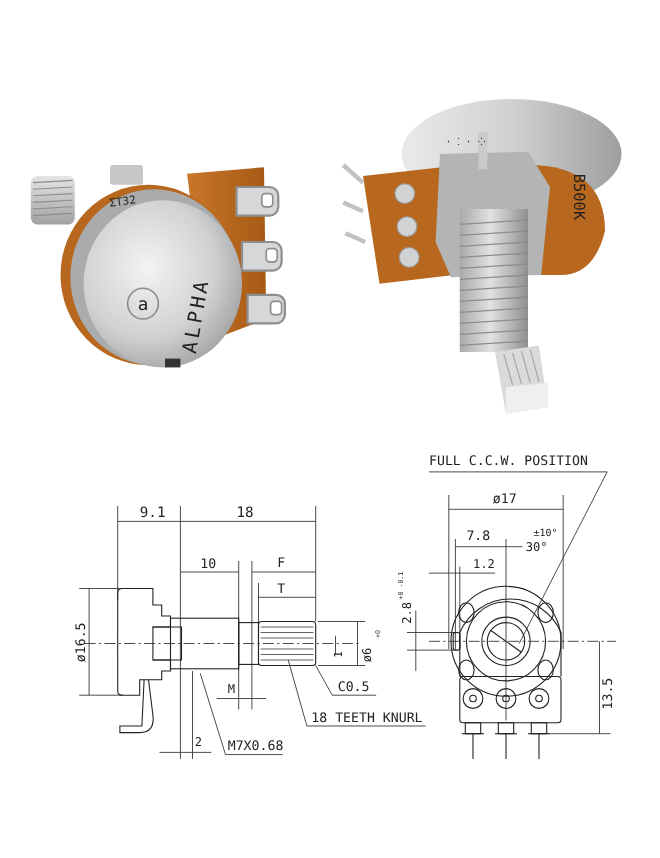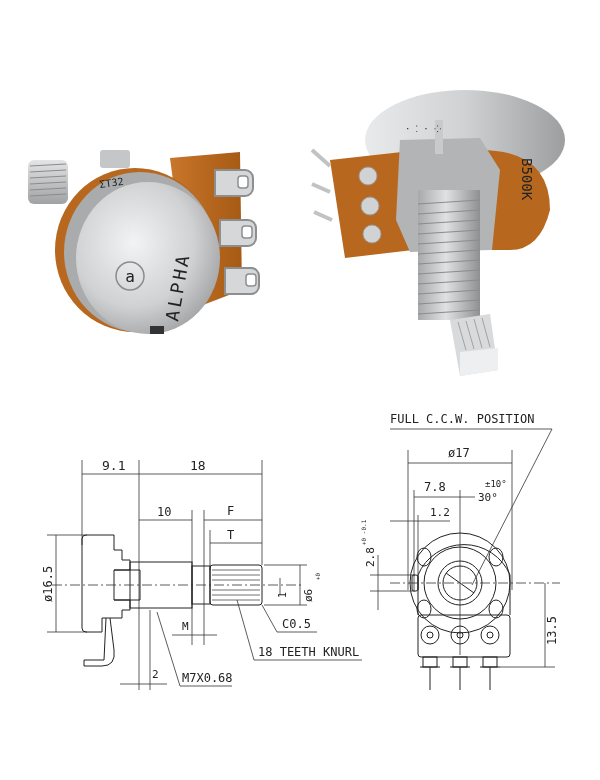--- a/index.html
+++ b/index.html
@@ -127,21 +127,21 @@
         <line x1="166" y1="241" x2="174" y2="269"></line>
       <line x1="174" y1="239" x2="182" y2="268"></line>
         <line x1="182" y1="238" x2="190" y2="267"></line>
     </g>
 
     <rect x="135" y="40" width="8" height="34" fill="#c8cacc"></rect>
     <text x="105" y="52" font-size="9" fill="#333">· ⁚ · ⁘</text>
   </svg>
 </div>
 
-<div style="position:absolute;left:32px;top:440px;width:330px;height:260px;">
+<div style="position:absolute;left:57px;top:440px;width:330px;height:260px;">
   <svg width="330" height="260" viewBox="0 0 330 260">
 
     <line class="thin" x1="50" y1="20" x2="50" y2="105"></line>
     <line class="thin" x1="107" y1="20" x2="107" y2="250"></line>
     <line class="thin" x1="230" y1="20" x2="230" y2="125"></line>
     <line class="thin" x1="50" y1="34" x2="107" y2="34" marker-start="url(#a)"></line>
     <line class="thin" x1="107" y1="34" x2="230" y2="34"></line>
     <text x="70" y="30" font-size="13">9.1</text>
     <text x="158" y="30" font-size="13">18</text>
 

